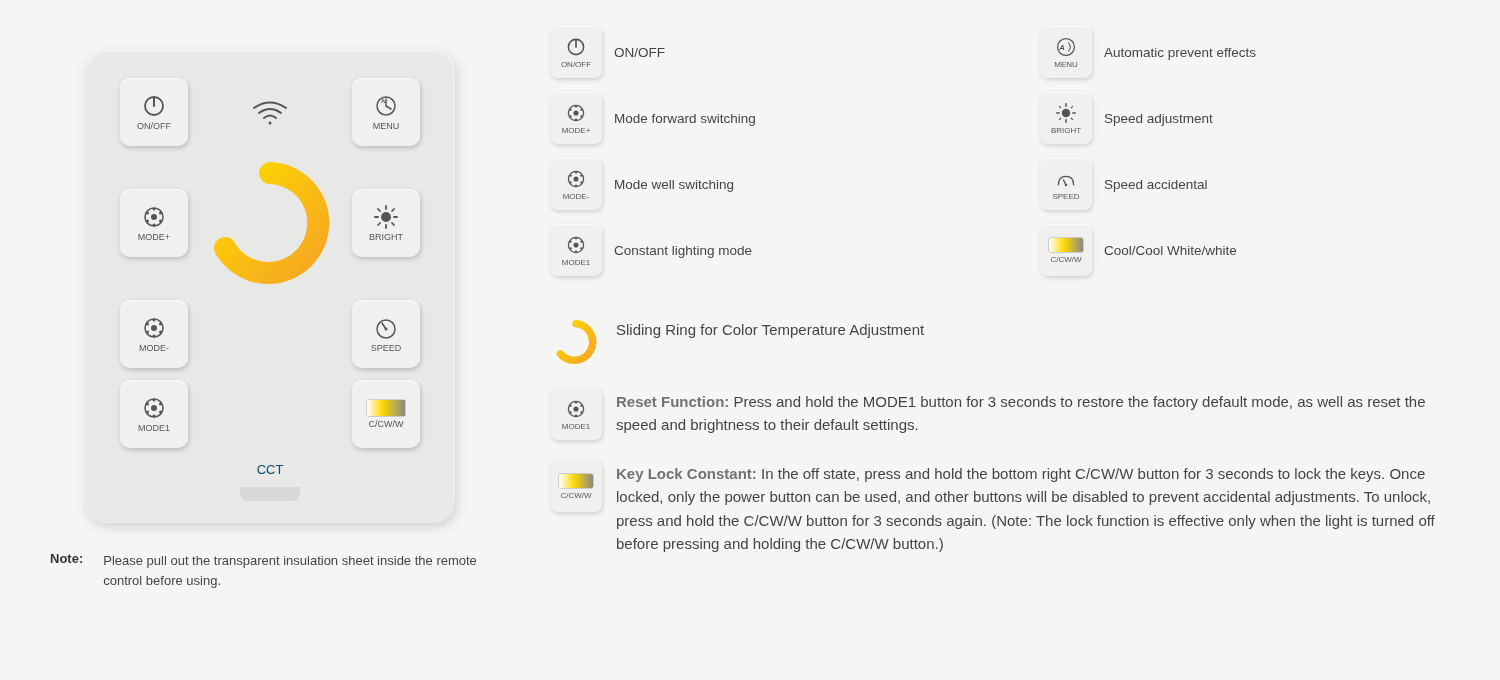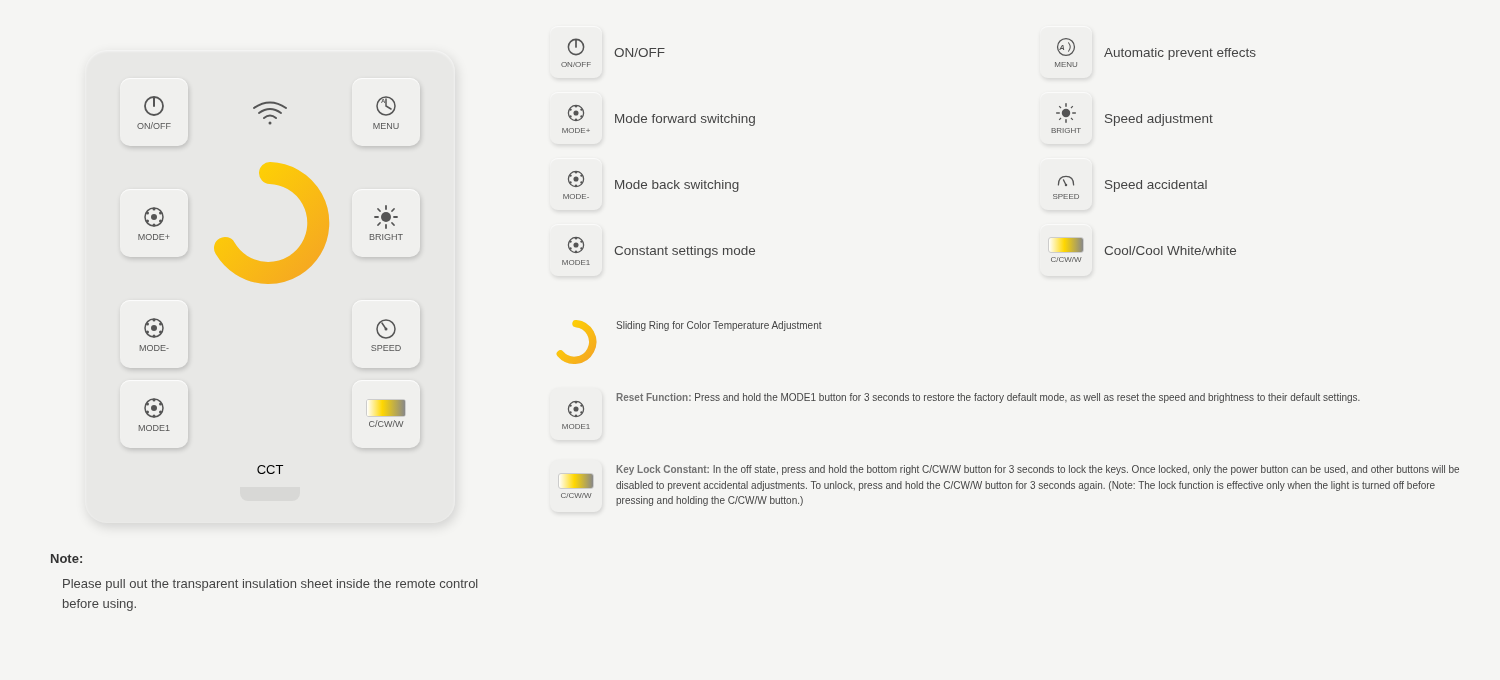--- a/index.html
+++ b/index.html
@@ -92,41 +92,40 @@
     .wifi-icon-cell {
       display: flex;
       align-items: center;
       justify-content: center;
     }
 
     .remote-label {
       text-align: center;
       margin-top: 14px;
       font-size: 13px;
-      color: #000000;
+      color: #0c4a6e;
       font-weight: 500;
     }
 
     
     .remote::after {
       content: '';
       display: block;
       width: 60px;
       height: 14px;
       background: #d8d8d6;
       margin: 10px auto 0;
       border-radius: 0 0 8px 8px;
     }
 
     .note-section {
       margin-top: 28px;
       padding-left: 10px;
       display: flex;
       gap: 8px;
-      flex-direction: column;
     }
 
     .note-label {
       font-weight: bold;
       font-size: 13px;
       white-space: nowrap;
     }
 
     .note-text {
       font-size: 13px;
@@ -194,21 +193,21 @@
       font-weight: 500;
       gap: 2px;
     }
 
     .desc-icon-box svg {
       width: 22px;
       height: 22px;
     }
 
     .desc-text {
-      font-size: 10px;
+      font-size: 15px;
       color: #444;
       line-height: 1.55;
       padding-top: 2px;
     }
 
     .desc-text strong {
       font-weight: bold;
       color: #737373;
     }
 
@@ -488,21 +487,21 @@
           <circle cx="13" cy="13" r="3" fill="#555"></circle>
           <circle cx="13" cy="5" r="1.4" fill="#555"></circle>
           <circle cx="19.5" cy="9" r="1.4" fill="#555"></circle>
           <circle cx="19.5" cy="17" r="1.4" fill="#555"></circle>
           <circle cx="13" cy="21" r="1.4" fill="#555"></circle>
           <circle cx="6.5" cy="17" r="1.4" fill="#555"></circle>
           <circle cx="6.5" cy="9" r="1.4" fill="#555"></circle>
         </svg>
         <span style="font-size:8px;color:#555;">MODE-</span>
       </div>
-      <span class="feat-label">Mode back switching</span>
+      <span class="feat-label">Mode well switching</span>
     </div>
 
     <div class="feature-row">
       <div class="feat-icon-box">
         <svg width="22" height="22" viewBox="0 0 26 26" fill="none">
           <path d="M4 20 Q4 10 13 10 Q22 10 22 20" stroke="#555" stroke-width="1.5" fill="none" stroke-linecap="round"></path>
           <path d="M13 20 L10 14" stroke="#555" stroke-width="1.5" stroke-linecap="round"></path>
           <circle cx="13" cy="20" r="1.5" fill="#555"></circle>
         </svg>
         <span style="font-size:8px;color:#555;">SPEED</span>
@@ -517,21 +516,21 @@
           <circle cx="13" cy="13" r="3" fill="#555"></circle>
           <circle cx="13" cy="5" r="1.4" fill="#555"></circle>
           <circle cx="19.5" cy="9" r="1.4" fill="#555"></circle>
           <circle cx="19.5" cy="17" r="1.4" fill="#555"></circle>
           <circle cx="13" cy="21" r="1.4" fill="#555"></circle>
           <circle cx="6.5" cy="17" r="1.4" fill="#555"></circle>
           <circle cx="6.5" cy="9" r="1.4" fill="#555"></circle>
         </svg>
         <span style="font-size:8px;color:#555;">MODE1</span>
       </div>
-      <span class="feat-label">Constant settings mode</span>
+      <span class="feat-label">Constant lighting mode</span>
     </div>
 
     <div class="feature-row">
       <div class="feat-icon-box">
         <div style="width:36px;height:16px;border-radius:3px;background:linear-gradient(to right,#fff 0%,#ffd700 45%,#888 100%);border:1px solid #ccc;"></div>
         <span style="font-size:8px;color:#555;">C/CW/W</span>
       </div>
       <span class="feat-label">Cool/Cool White/white</span>
     </div>
 

